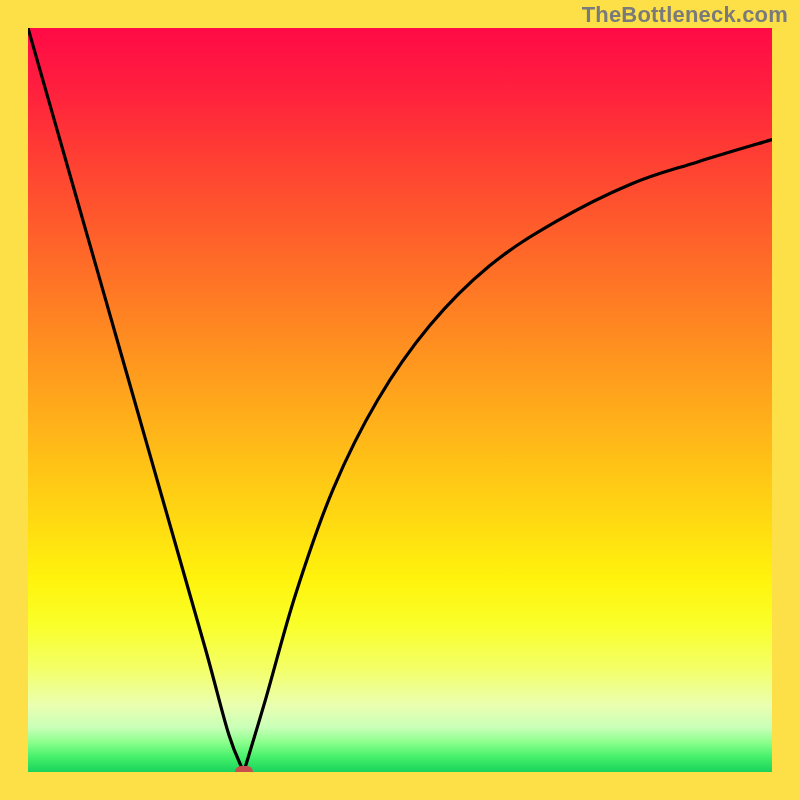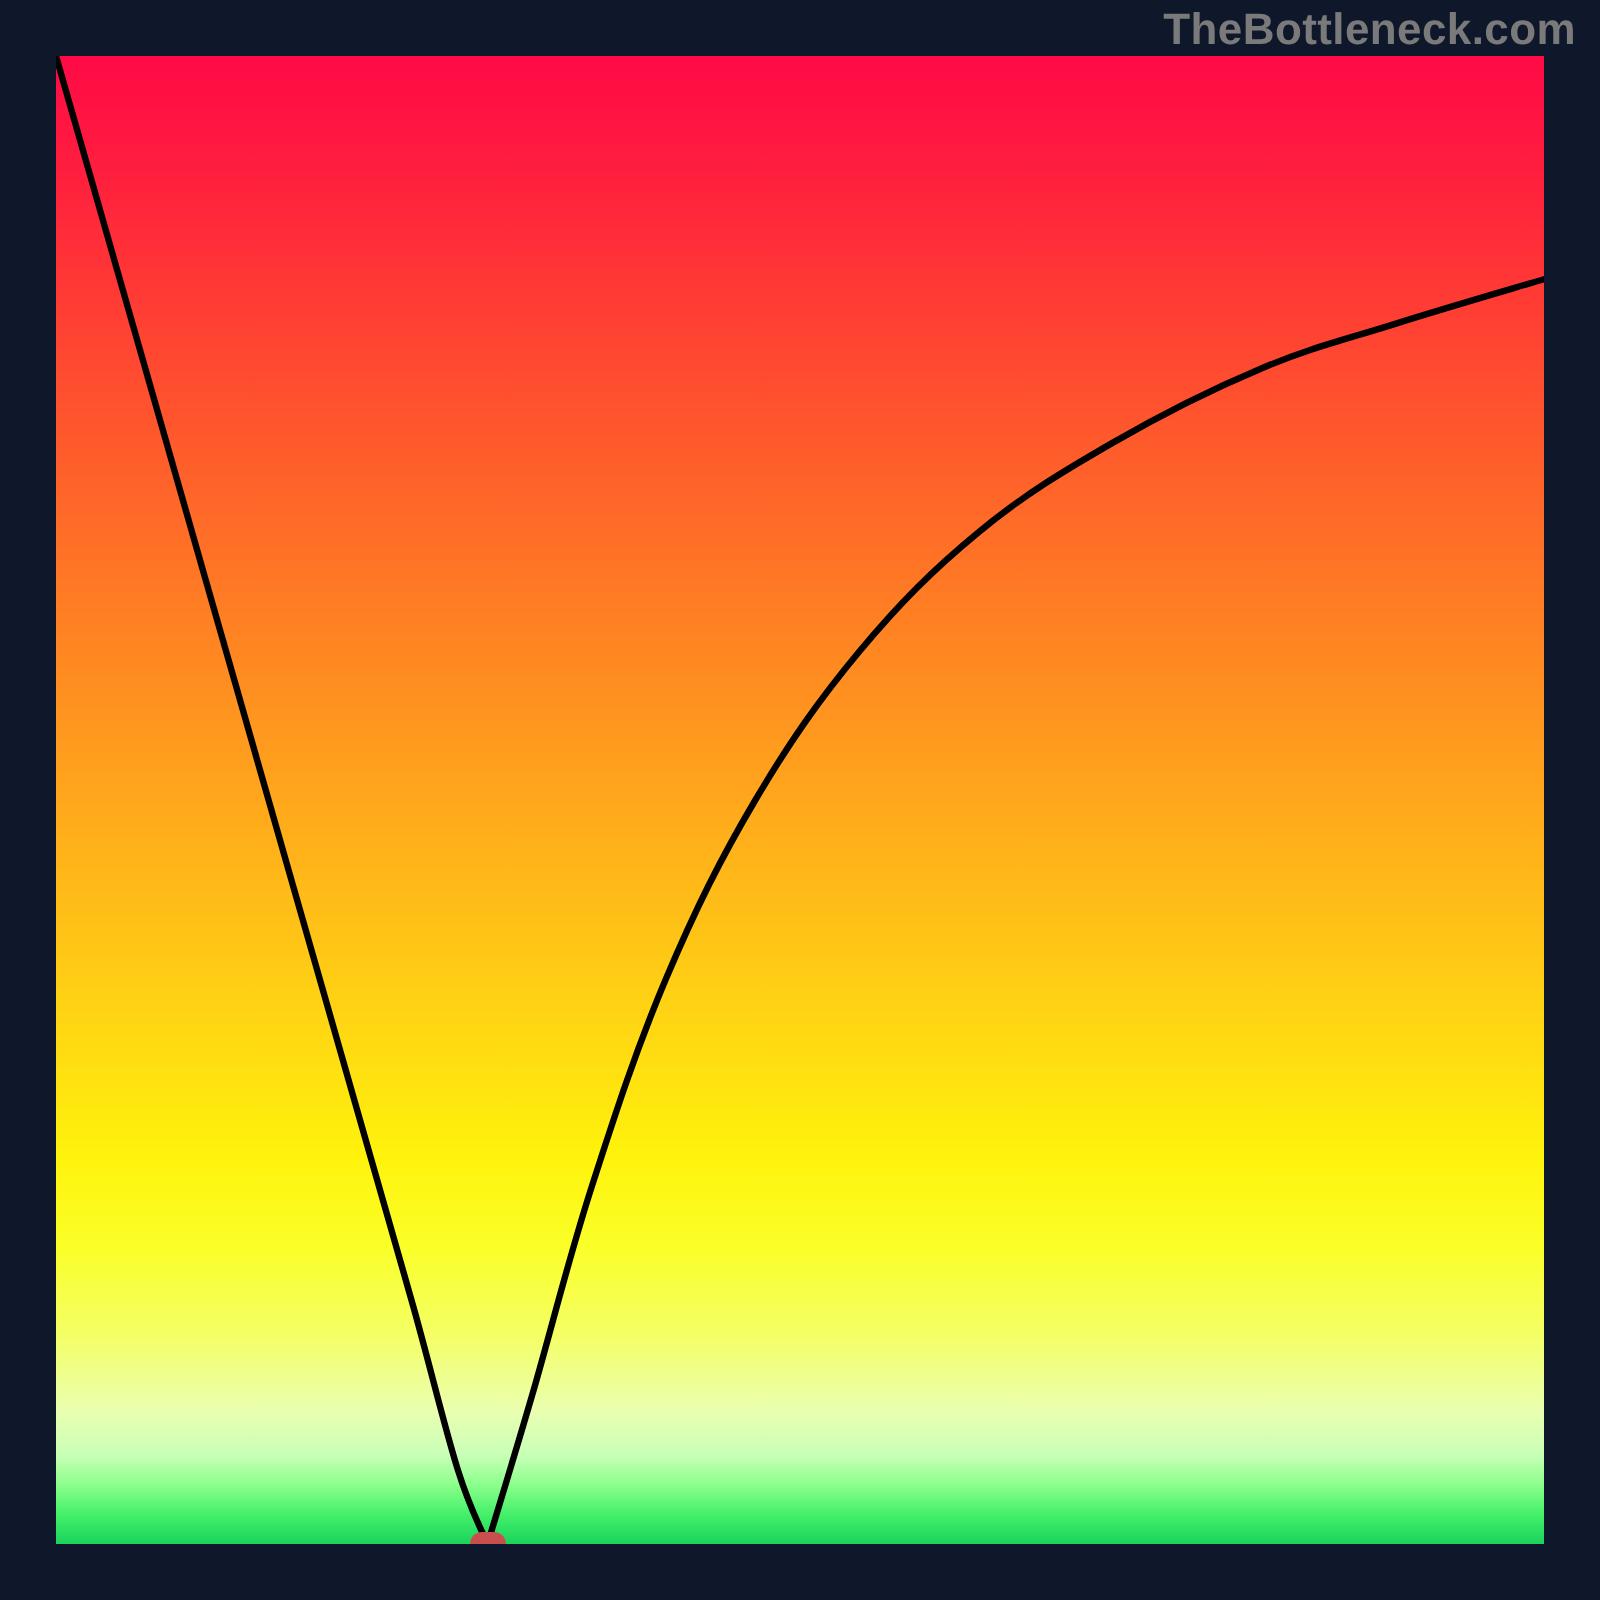--- a/index.html
+++ b/index.html
@@ -8,21 +8,21 @@
     width: 800px;
     height: 800px;
     background: #000;
     overflow: hidden;
     font-family: Arial, Helvetica, sans-serif;
   }
   .frame {
     position: relative;
     width: 800px;
     height: 800px;
-    background: #0f172a;
+    background: #fde047;
   }
   .watermark {
     position: absolute;
     top: 2px;
     right: 12px;
     color: #7a7a7a;
     font-size: 22px;
     font-weight: 600;
     letter-spacing: 0.2px;
     z-index: 10;

